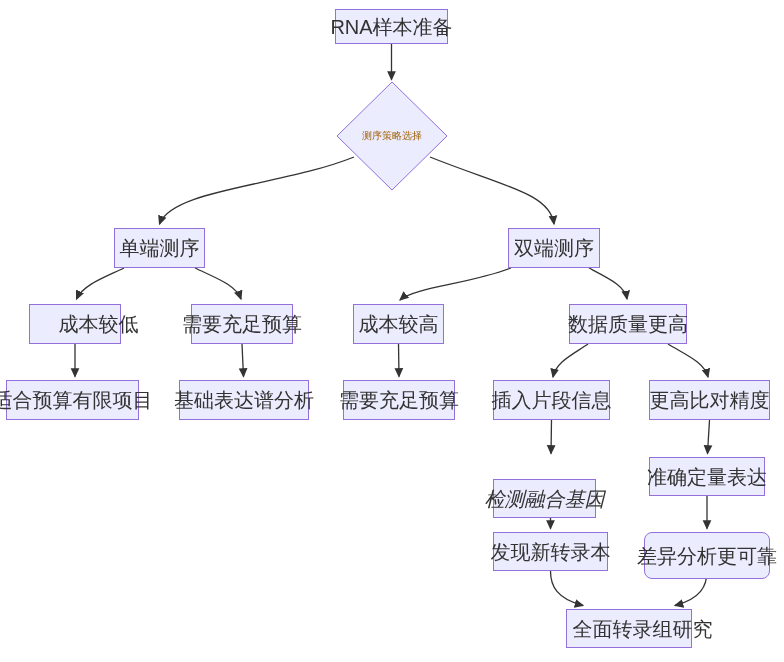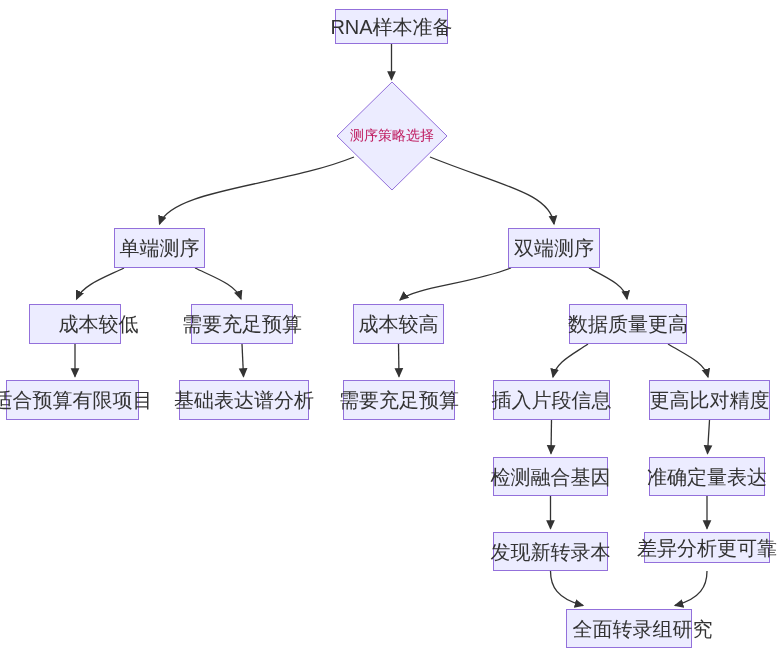--- a/index.html
+++ b/index.html
@@ -37,22 +37,22 @@
     line-height: 1.2;
     display: flex;
     align-items: center;
     justify-content: center;
     text-align: center;
     white-space: nowrap;
   }
   .diamond-label {
     position: absolute;
     box-sizing: border-box;
-    color: #be185d;
-    font-size: 14px;
+    color: #a16207;
+    font-size: 10px;
     display: flex;
     align-items: center;
     justify-content: center;
     text-align: center;
     white-space: nowrap;
     background: transparent;
     border: none;
   }
 </style>
 </head>
@@ -108,23 +108,23 @@
   <div class="node" style="left:6px;   top:380px; width:133px; height:40px;">适合预算有限项目</div>
 
   <div class="node" style="left:179px; top:380px; width:130px; height:40px;">基础表达谱分析</div>
 
   <div class="node" style="left:343px; top:380px; width:112px; height:40px;">需要充足预算</div>
 
   <div class="node" style="left:493px; top:380px; width:117px; height:40px;">插入片段信息</div>
 
   <div class="node" style="left:649px; top:380px; width:121px; height:40px;">更高比对精度</div>
 
-  <div class="node" style="left:493px; top:457px; width:115px; height:39px;">检测融合基因</div>
+  <div class="node" style="left:493px; top:479px; width:103px; height:39px;font-style:italic;">检测融合基因</div>
 
   <div class="node" style="left:649px; top:457px; width:116px; height:39px;">准确定量表达</div>
 
   <div class="node" style="left:493px; top:532px; width:115px; height:39px;">发现新转录本</div>
 
-  <div class="node" style="left:644px; top:532px; width:126px; height:31px;">差异分析更可靠</div>
+  <div class="node" style="left:644px; top:532px; width:126px; height:47px;border-radius:8px;">差异分析更可靠</div>
 
   <div class="node" style="left:566px; top:609px; width:126px; height:39px;padding-left:27px;">全面转录组研究</div>
 
 </div>
 
 </body></html>

